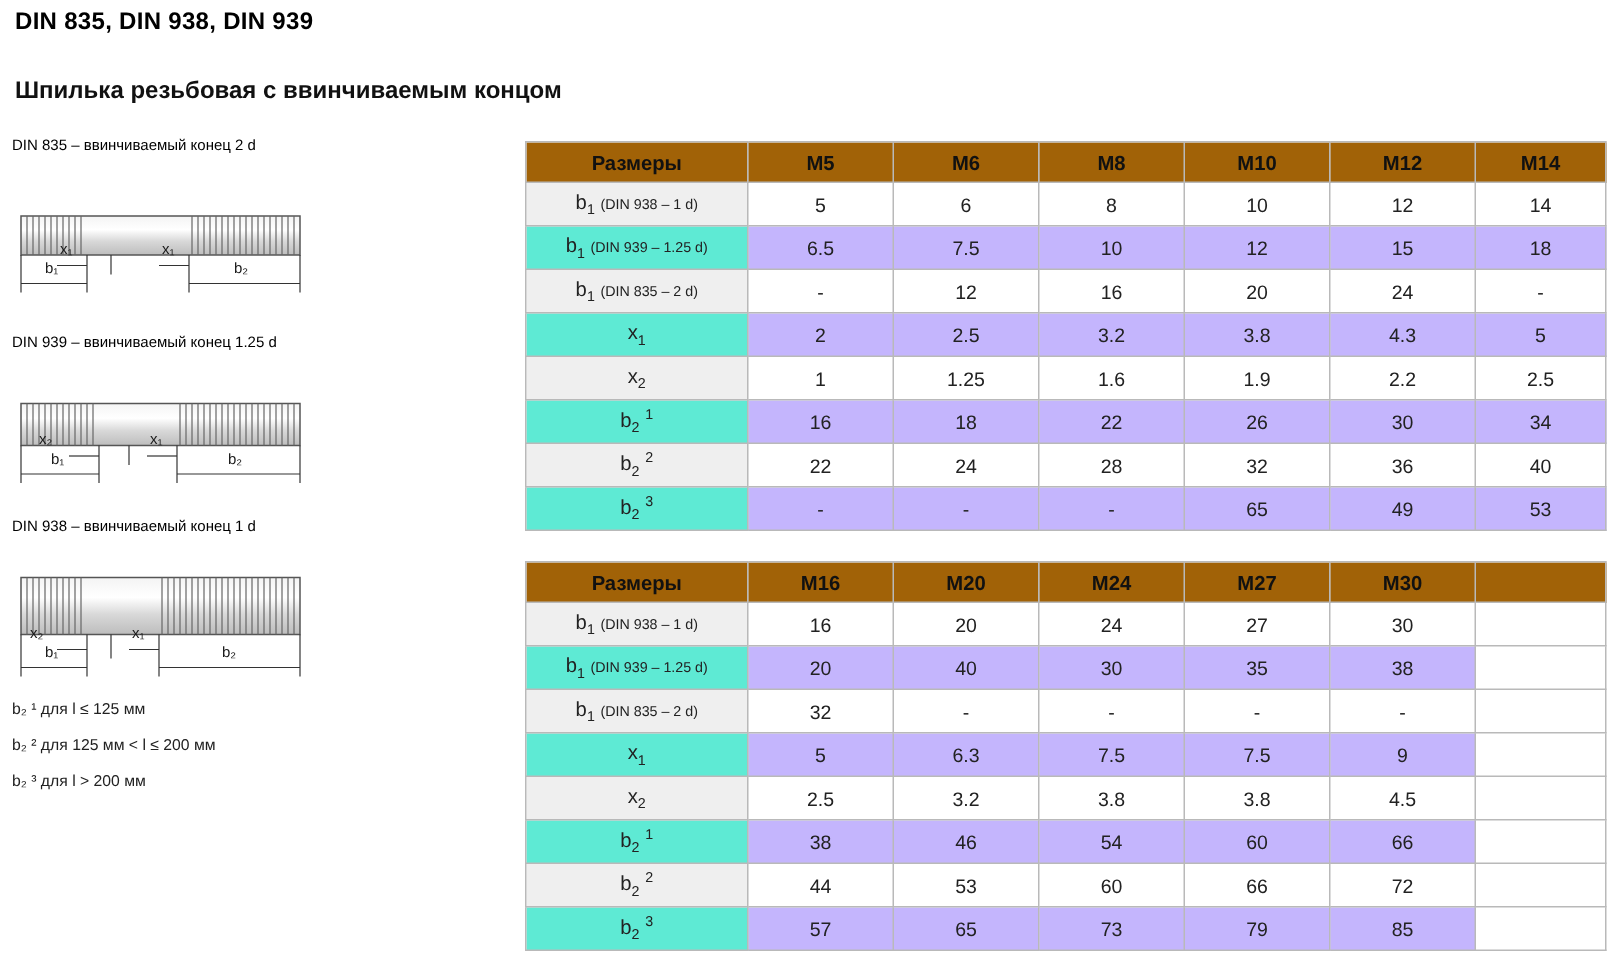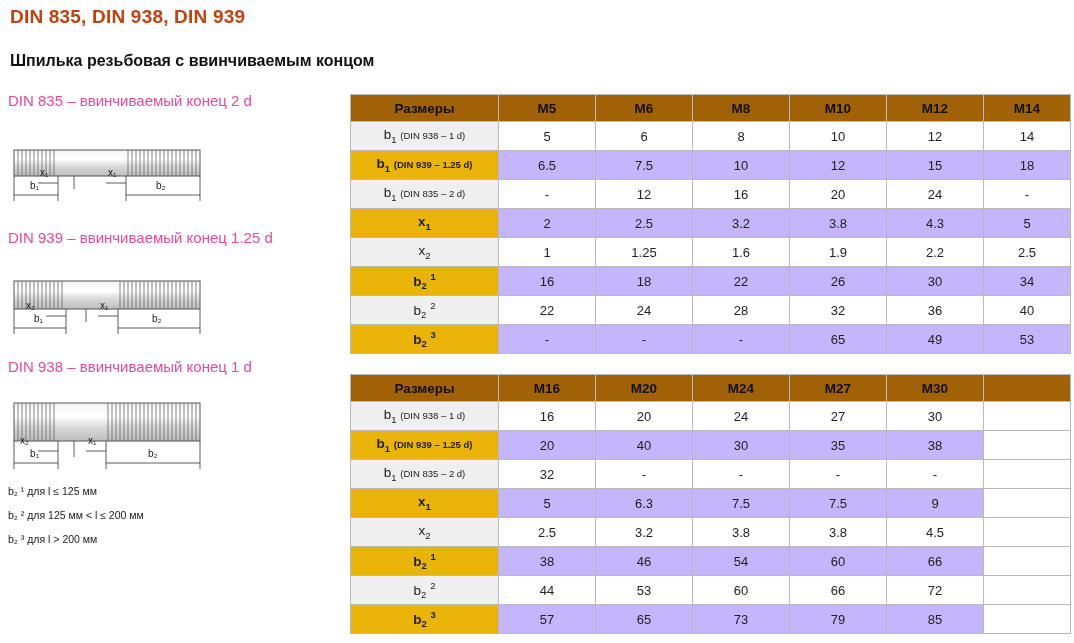--- a/index.html
+++ b/index.html
@@ -17,23 +17,23 @@
   }
   .page {
     position: relative;
     width: 1074px;
     height: 643px;
   }
   .title {
     position: absolute;
     left: 10px;
     top: 6px;
-    font-size: 19px;
+    font-size: 16px;
     font-weight: bold;
-    color: #c2410c;
+    color: #000000;
     letter-spacing: 0.2px;
   }
   .subtitle {
     position: absolute;
     left: 10px;
     top: 52px;
     font-size: 16px;
     font-weight: bold;
     color: #111111;
   }
@@ -42,22 +42,22 @@
     position: absolute;
     left: 8px;
     top: 92px;
     width: 330px;
   }
   .fig-block {
     position: relative;
     margin-bottom: 6px;
   }
   .fig-caption {
-    font-size: 15px;
-    color: #ec4899;
+    font-size: 10px;
+    color: #000000;
     margin-bottom: 8px;
     white-space: nowrap;
   }
   .fig-area {
     position: relative;
     height: 92px;
   }
   .note {
     font-size: 10.5px;
     color: #222222;
@@ -94,22 +94,21 @@
   }
   table.spec tr.alt td {
     background: #c4b5fd;
   }
   table.spec td.rowlabel {
     background: #efefef;
     font-size: 13.5px;
     margin-left: 46px;
   }
   table.spec tr.alt td.rowlabel {
-    background: #eab308;
-    font-weight: bold;
+    background: #5eead4;
   }
   td.rowlabel .sub {
     font-size: 9.5px;
     vertical-align: sub;
   }
   td.rowlabel .paren {
     font-size: 9.5px;
   }
   td.rowlabel .sup {
     font-size: 9.5px;

